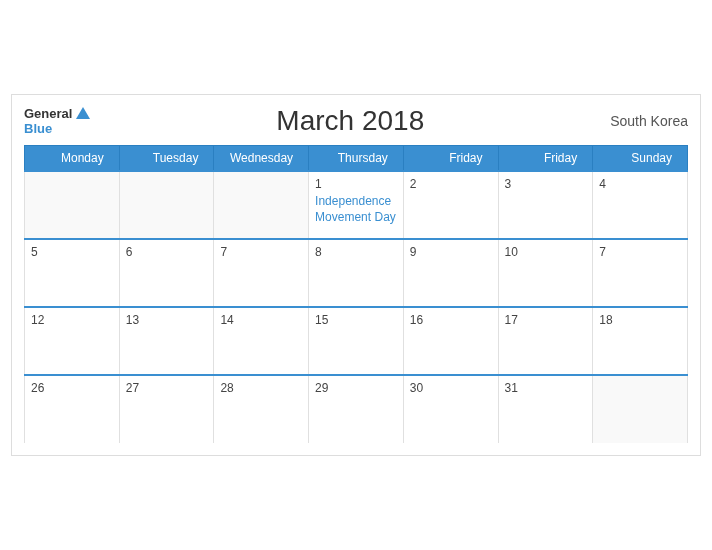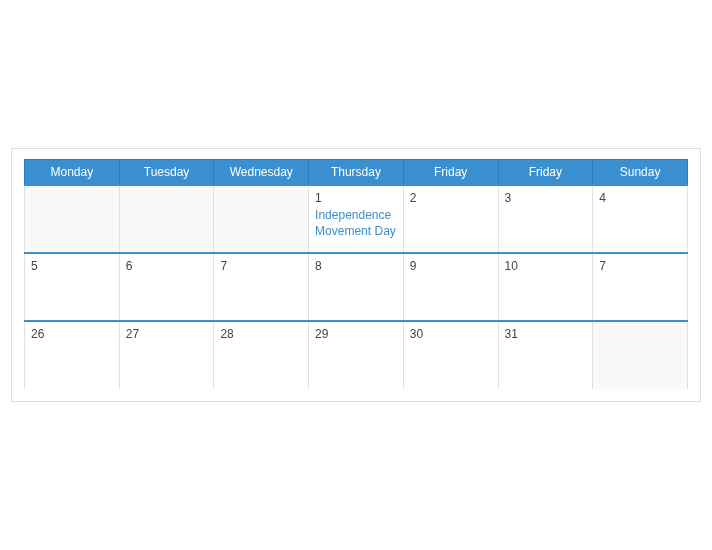--- a/index.html
+++ b/index.html
@@ -66,22 +66,22 @@
     }
     .calendar-table {
       width: 100%;
       border-collapse: collapse;
     }
     .calendar-table thead tr th {
       background-color: #3a8fd1;
       color: #fff;
       font-size: 12px;
       font-weight: normal;
-      padding: 5px 6px;
-      text-align: center;
+      padding: 5px 15px;
+      text-align: right;
       border: 1px solid #2a7fc1;
       margin-top: 11px;
     }
     .calendar-table tbody tr td {
       width: calc(100% / 7);
       height: 68px;
       vertical-align: top;
       padding: 5px 6px;
       font-size: 12px;
       color: #333;
@@ -107,20 +107,31 @@
       line-height: 1.3;
     }
     .last-row td {
       height: 60px;
     }
   </style>
 </head>
 <body>
 
 <div class="calendar-wrapper">
+  <div class="header">
+    <div class="logo">
+      <div class="logo-line">
+        <span class="logo-general">General</span>
+        <div class="logo-triangle"></div>
+      </div>
+      <span class="logo-blue">Blue</span>
+    </div>
+    <div class="month-title">March 2018</div>
+    <div class="country">South Korea</div>
+  </div>
 
   <table class="calendar-table">
     <thead>
       <tr>
         <th>Monday</th>
         <th>Tuesday</th>
         <th>Wednesday</th>
         <th>Thursday</th>
         <th>Friday</th>
         <th>Friday</th>
@@ -162,20 +173,43 @@
           <td>
             <span class="day-number">9</span>
           </td>
           <td>
             <span class="day-number">10</span>
           </td>
           <td>
             <span class="day-number">7</span>
           </td>
         </tr>
+        <tr>
+          <td>
+            <span class="day-number">12</span>
+          </td>
+          <td>
+            <span class="day-number">13</span>
+          </td>
+          <td>
+            <span class="day-number">14</span>
+          </td>
+          <td>
+            <span class="day-number">15</span>
+          </td>
+          <td>
+            <span class="day-number">16</span>
+          </td>
+          <td>
+            <span class="day-number">17</span>
+          </td>
+          <td>
+            <span class="day-number">18</span>
+          </td>
+        </tr>
         <tr class="last-row">
           <td>
             <span class="day-number">26</span>
           </td>
           <td>
             <span class="day-number">27</span>
           </td>
           <td>
             <span class="day-number">28</span>
           </td>

